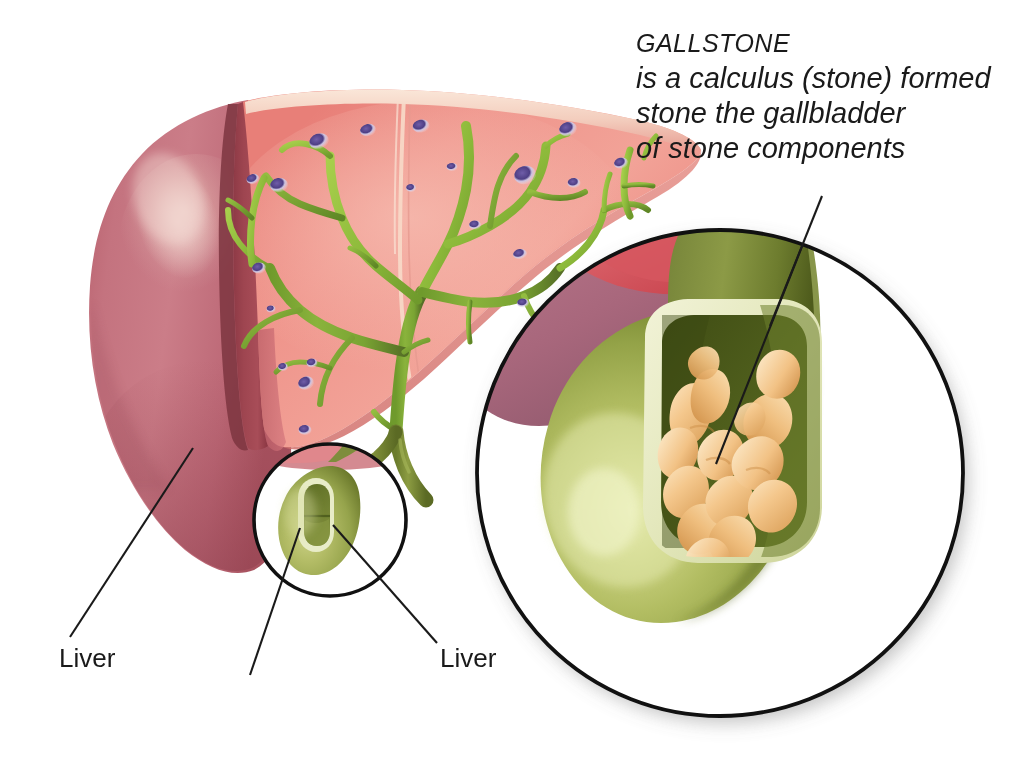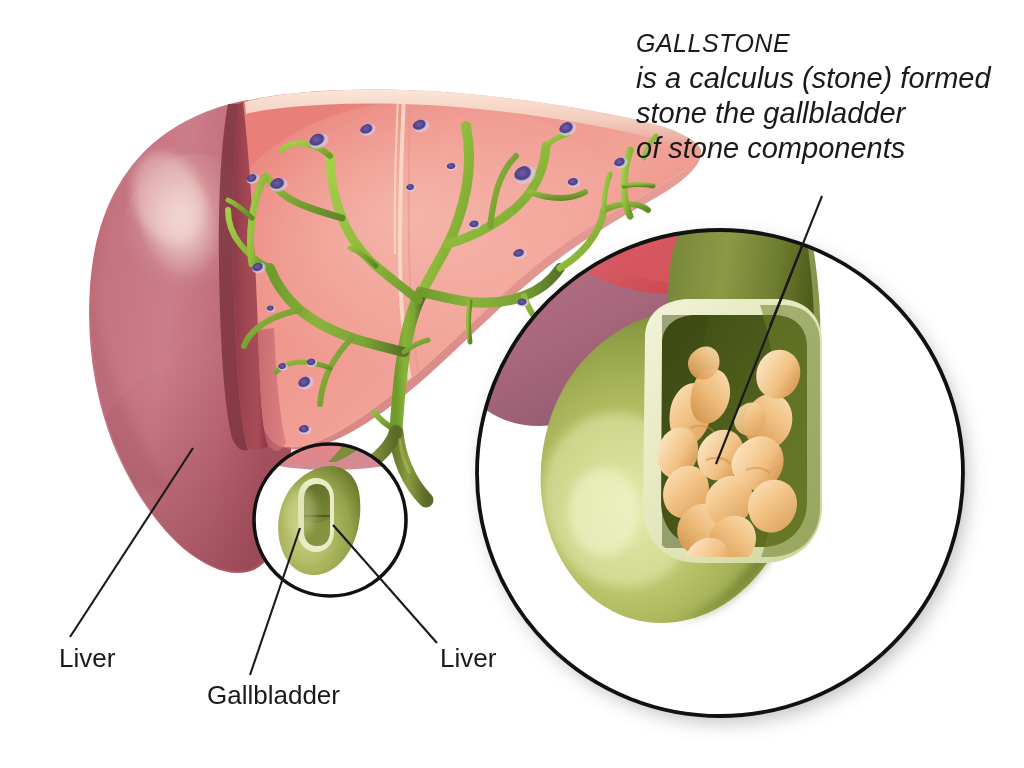--- a/index.html
+++ b/index.html
@@ -539,17 +539,16 @@
   <div class="txt-layer">
 
     <div class="callout-block">
       <span class="callout-title">GALLSTONE</span>
       <span class="callout-line">is a calculus (stone) formed</span>
       <span class="callout-line">stone the gallbladder</span>
       <span class="callout-line">of stone components</span>
     </div>
 
     <div class="organ-label" id="label-liver">Liver</div>
-    <div class="organ-label" id="label-gallbladder">Gallbladder</div>
     <div class="organ-label" id="label-bile">Liver</div>
   </div>
 
 </div>
 
 </body></html>

